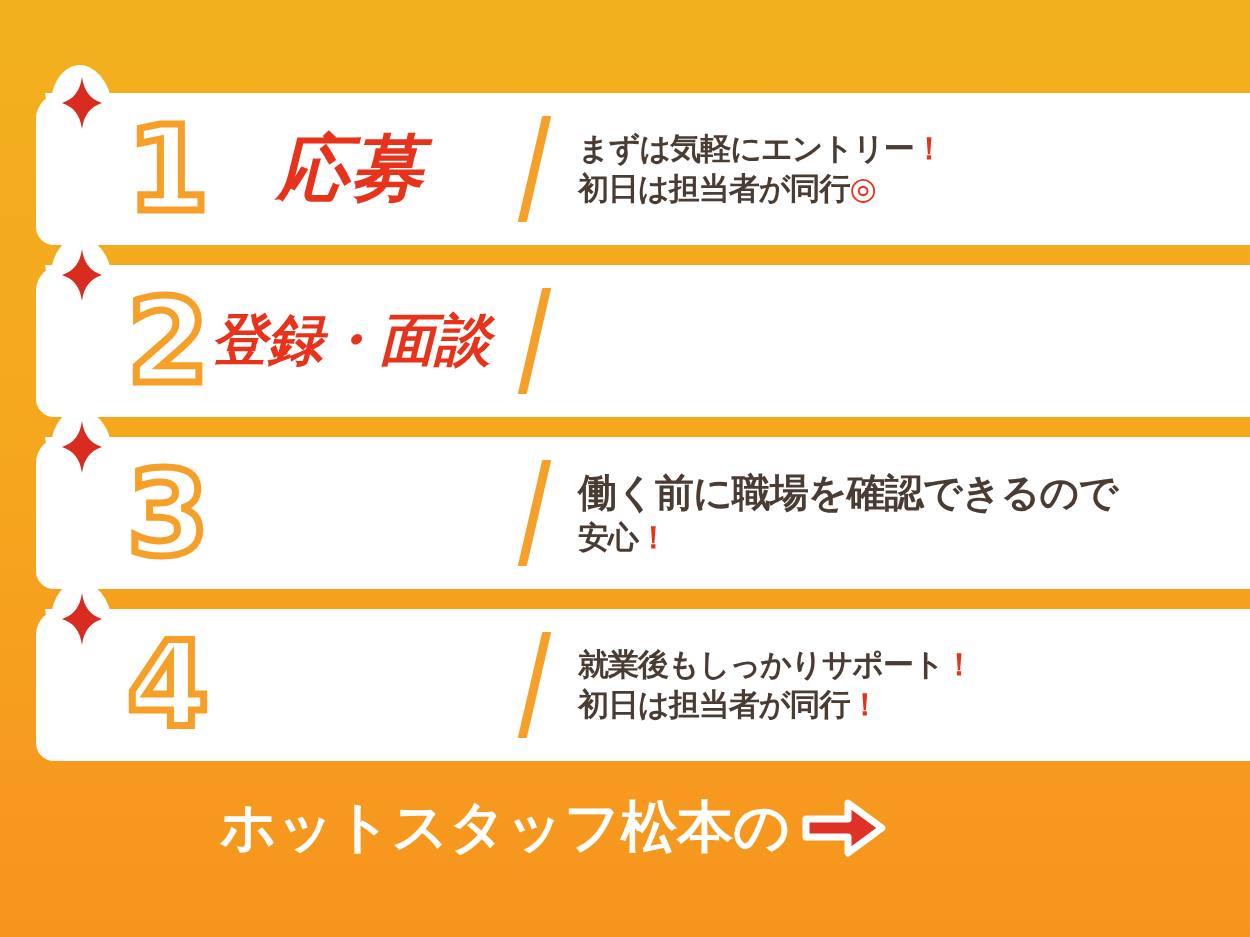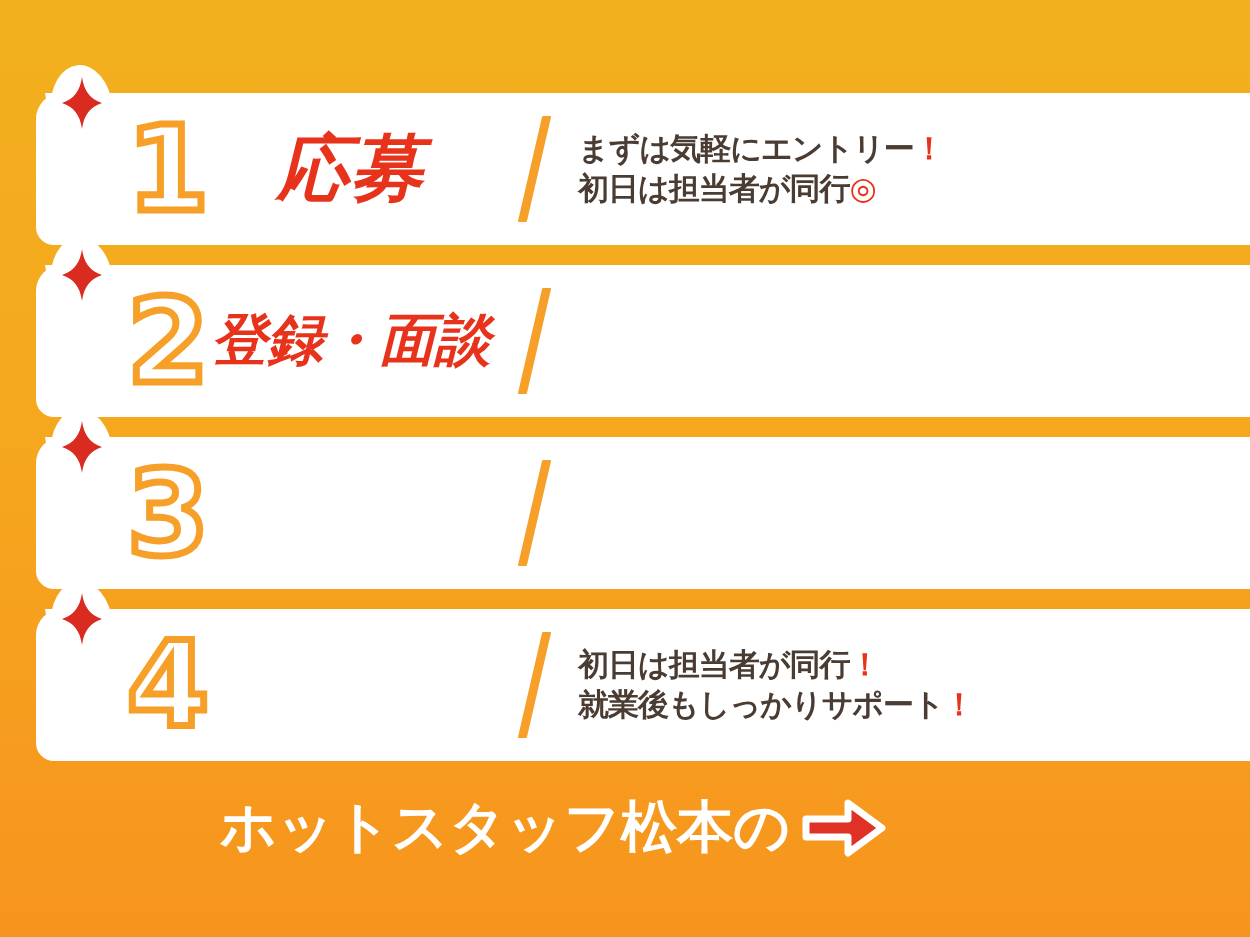--- a/index.html
+++ b/index.html
@@ -220,36 +220,40 @@
       <div class="card"></div>
       <div class="card-round"></div>
       <div class="sparkle-pad"></div>
       <div class="sparkle">
         <svg viewBox="0 0 40 52" xmlns="http://www.w3.org/2000/svg">
           <path d="M20 0 C22 14 28 22 40 26 C28 30 22 38 20 52 C18 38 12 30 0 26 C12 22 18 14 20 0 Z" fill="#d92b1f"></path>
         </svg>
       </div>
       <div class="step-num">3</div>
       <div class="divider"></div>
+      <div class="desc">
+        <div class="desc-line small"><span>働く前に職場を確認できるので</span><span class="accent"></span></div>
+        <div class="desc-line"><span>安心</span><span class="accent">！</span></div>
+      </div>
     </div>
 
     <div class="step-row">
       <div class="card"></div>
       <div class="card-round"></div>
       <div class="sparkle-pad"></div>
       <div class="sparkle">
         <svg viewBox="0 0 40 52" xmlns="http://www.w3.org/2000/svg">
           <path d="M20 0 C22 14 28 22 40 26 C28 30 22 38 20 52 C18 38 12 30 0 26 C12 22 18 14 20 0 Z" fill="#d92b1f"></path>
         </svg>
       </div>
       <div class="step-num">4</div>
       <div class="divider"></div>
       <div class="desc">
+        <div class="desc-line"><span>就業後もしっかりサポート</span><span class="accent">！</span></div>
         <div class="desc-line"><span>初日は担当者が同行</span><span class="accent">！</span></div>
-        <div class="desc-line"><span>就業後もしっかりサポート</span><span class="accent">！</span></div>
       </div>
     </div>
 
   </div>
 
   <div class="cta">
     <span class="cta-text">ホットスタッフ松本の</span>
     <span class="cta-arrow">
       <svg viewBox="0 0 84 62" xmlns="http://www.w3.org/2000/svg">
         <path d="M4 22 L46 22 L46 6 L80 31 L46 56 L46 40 L4 40 Z" fill="#e03127" stroke="#ffffff" stroke-width="7" stroke-linejoin="round"></path>

